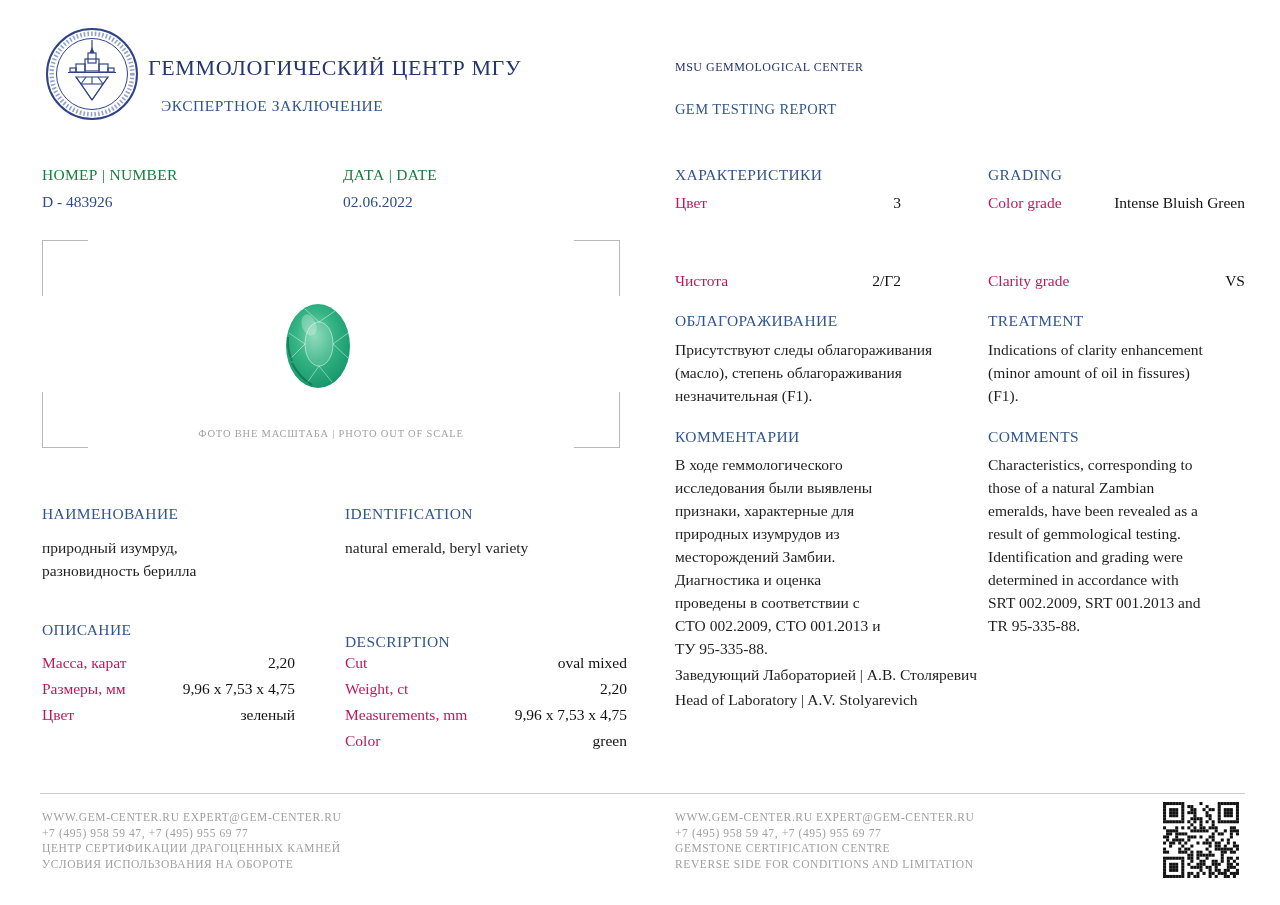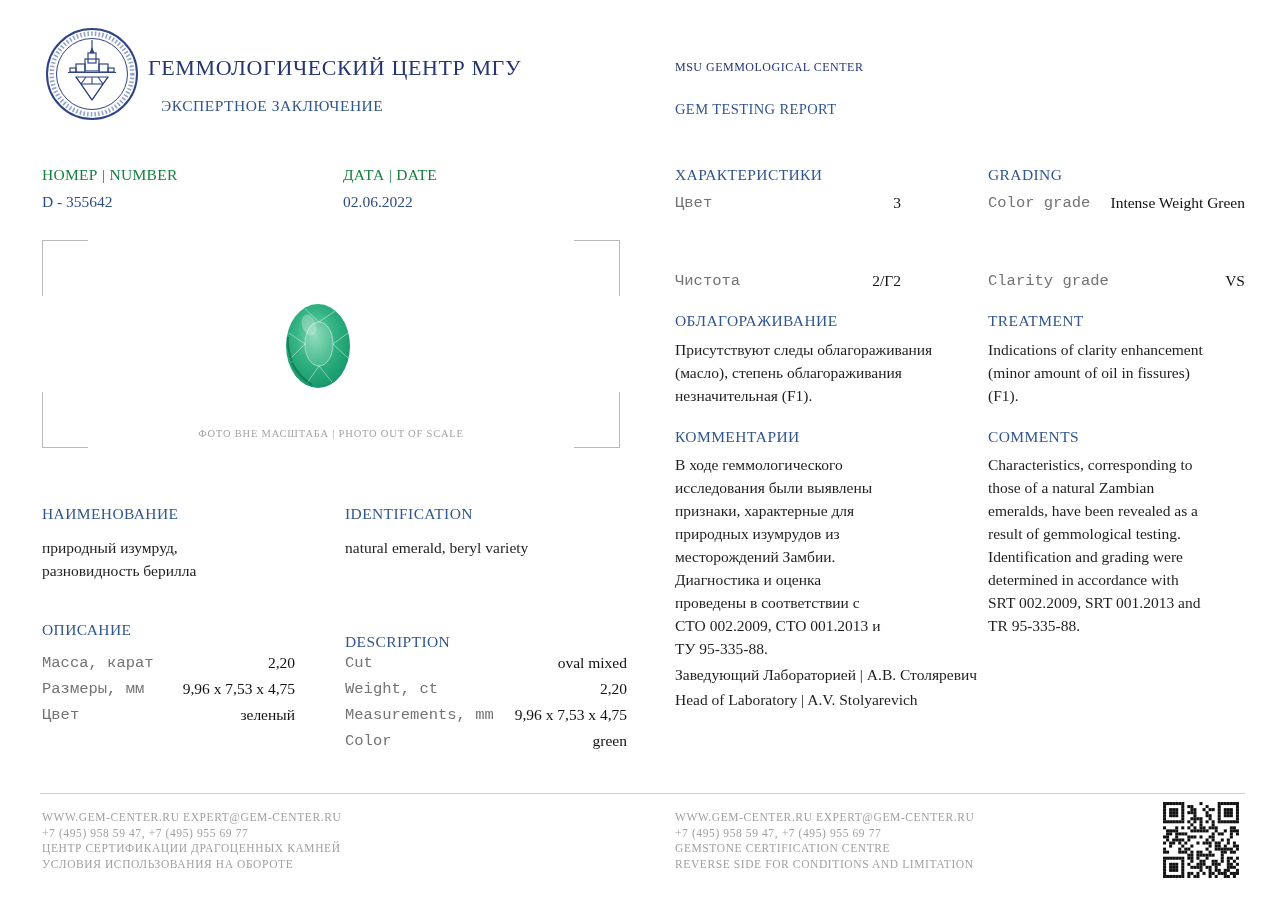--- a/index.html
+++ b/index.html
@@ -26,21 +26,21 @@
   .bracket.tl{left:0;top:0;border-top:1px solid #b9b9b9;border-left:1px solid #b9b9b9;}
   .bracket.tr{right:0;top:0;border-top:1px solid #b9b9b9;border-right:1px solid #b9b9b9;}
   .bracket.bl{left:0;bottom:0;border-bottom:1px solid #b9b9b9;border-left:1px solid #b9b9b9;}
   .bracket.br{right:0;bottom:0;border-bottom:1px solid #b9b9b9;border-right:1px solid #b9b9b9;}
   .gem{position:absolute;left:243px;top:63px;width:66px;height:86px;}
   .photo-caption{position:absolute;left:0;right:0;bottom:9px;text-align:center;
     font-size:10.5px;color:#a3a3a3;letter-spacing:.8px;}
   
   .kv{display:flex;flex-direction:column;}
   .kv .trow{display:flex;justify-content:space-between;font-size:15.5px;line-height:26px;}
-  .kv .tlabel{color:#737373;font-family:Liberation Mono, monospace;}
+  .kv .tlabel{color:#be185d;}
   .kv .tvalue{color:#111;text-align:right;}
   
   .footer-divider{left:40px;top:793px;width:1205px;height:0;border-top:1px solid #cfcfcf;}
   .footer-block{font-size:11.5px;line-height:15.5px;color:#a0a0a0;letter-spacing:.6px;}
   .sig{font-size:15.5px;line-height:25px;color:#1e1e1e;}
   .qr{left:1160px;top:799px;width:82px;height:82px;}
 </style>
 </head>
 <body>
 
@@ -75,21 +75,21 @@
       </g>
     </svg>
   </div>
 
   <div class="abs title-ru">ГЕММОЛОГИЧЕСКИЙ ЦЕНТР МГУ</div>
   <div class="abs subtitle-ru">ЭКСПЕРТНОЕ ЗАКЛЮЧЕНИЕ</div>
   <div class="abs title-en">MSU GEMMOLOGICAL CENTER</div>
   <div class="abs subtitle-en">GEM TESTING REPORT</div>
 
   <div class="abs field-label" style="left:42px;top:166px;">НОМЕР | NUMBER</div>
-  <div class="abs field-value" style="left:42px;top:193px;">D - 355642</div>
+  <div class="abs field-value" style="left:42px;top:193px;">D - 483926</div>
   <div class="abs field-label" style="left:343px;top:166px;">ДАТА | DATE</div>
   <div class="abs field-value" style="left:343px;top:193px;">02.06.2022</div>
 
   <div class="abs photo-frame">
     <div class="bracket tl"></div>
     <div class="bracket tr"></div>
     <div class="bracket bl"></div>
     <div class="bracket br"></div>
     <div class="gem">
       <svg width="66" height="86" viewBox="0 0 66 86">
@@ -173,21 +173,21 @@
     </div>
     <div class="trow">
       <span class="tlabel">Чистота</span>
       <span class="tvalue">2/Г2</span>
     </div>
   </div>
   <div class="abs sec-head" style="left:988px;top:166px;">GRADING</div>
   <div class="abs kv" style="left:988px;top:190px;width:257px;">
     <div class="trow" style="margin-bottom:52px;">
       <span class="tlabel">Color grade</span>
-      <span class="tvalue">Intense Weight Green</span>
+      <span class="tvalue">Intense Bluish Green</span>
     </div>
     <div class="trow">
       <span class="tlabel">Clarity grade</span>
       <span class="tvalue">VS</span>
     </div>
   </div>
 
   <div class="abs sec-head" style="left:675px;top:312px;">ОБЛАГОРАЖИВАНИЕ</div>
   <div class="abs body-text" style="left:675px;top:338px;width:300px;">Присутствуют следы облагораживания
 (масло), степень облагораживания

